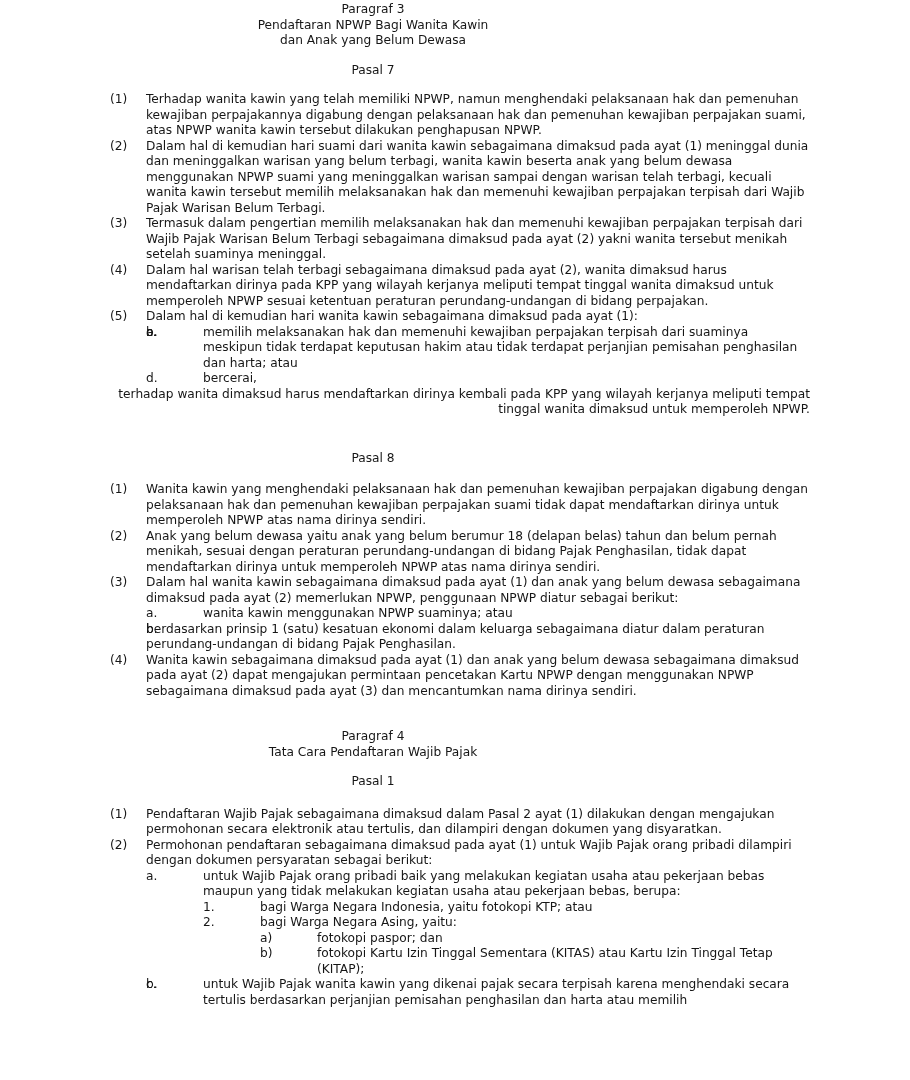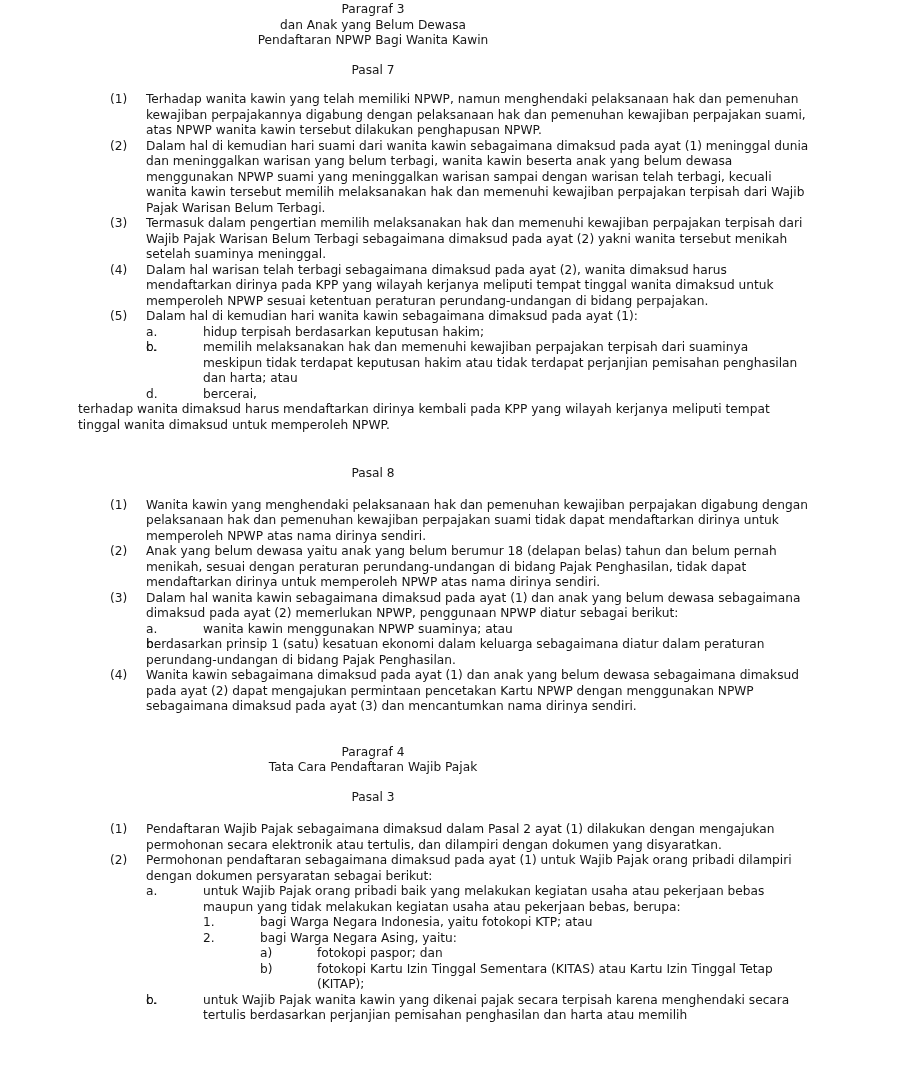--- a/index.html
+++ b/index.html
@@ -20,50 +20,50 @@
   .li .lab { position: absolute; left: 0; top: 0; }
   .cont { margin-right: 100px; }
   .space { width: 100%; }
 </style>
 </head>
 <body>
 
 <div class="page">
   <div class="doc">
       <div class="center-line">Paragraf 3</div>
+      <div class="center-line">Pendaftaran NPWP Bagi Wanita Kawin</div>
       <div class="center-line">dan Anak yang Belum Dewasa</div>
-      <div class="center-line">Pendaftaran NPWP Bagi Wanita Kawin</div>
       <div class="space" style="height: 14px;"></div>
       <div class="center-line">Pasal 7</div>
       <div class="space" style="height: 14px;"></div>
       <div class="li" style="margin-left: 110px; padding-left: 36px;"><span class="lab">(1)</span><span>Terhadap wanita kawin yang telah memiliki NPWP, namun menghendaki pelaksanaan hak dan pemenuhan kewajiban perpajakannya digabung dengan pelaksanaan hak dan pemenuhan kewajiban perpajakan suami, atas NPWP wanita kawin tersebut dilakukan penghapusan NPWP.</span></div>
       <div class="li" style="margin-left: 110px; padding-left: 36px;"><span class="lab">(2)</span><span>Dalam hal di kemudian hari suami dari wanita kawin sebagaimana dimaksud pada ayat (1) meninggal dunia dan meninggalkan warisan yang belum terbagi, wanita kawin beserta anak yang belum dewasa menggunakan NPWP suami yang meninggalkan warisan sampai dengan warisan telah terbagi, kecuali wanita kawin tersebut memilih melaksanakan hak dan memenuhi kewajiban perpajakan terpisah dari Wajib Pajak Warisan Belum Terbagi.</span></div>
       <div class="li" style="margin-left: 110px; padding-left: 36px;"><span class="lab">(3)</span><span>Termasuk dalam pengertian memilih melaksanakan hak dan memenuhi kewajiban perpajakan terpisah dari Wajib Pajak Warisan Belum Terbagi sebagaimana dimaksud pada ayat (2) yakni wanita tersebut menikah setelah suaminya meninggal.</span></div>
       <div class="li" style="margin-left: 110px; padding-left: 36px;"><span class="lab">(4)</span><span>Dalam hal warisan telah terbagi sebagaimana dimaksud pada ayat (2), wanita dimaksud harus mendaftarkan dirinya pada KPP yang wilayah kerjanya meliputi tempat tinggal wanita dimaksud untuk memperoleh NPWP sesuai ketentuan peraturan perundang-undangan di bidang perpajakan.</span></div>
       <div class="li" style="margin-left: 110px; padding-left: 36px;"><span class="lab">(5)</span><span>Dalam hal di kemudian hari wanita kawin sebagaimana dimaksud pada ayat (1):</span></div>
-      <div class="li" style="margin-left: 146px; padding-left: 57px;"><span class="lab">a.</span><span>hidup terpisah berdasarkan keputusan hakim;</span></div>
+      <div class="li" style="margin-left: 146px; padding-left: 57px;"><span class="lab">a.</span></div>
       <div class="li" style="margin-left: 146px; padding-left: 57px;"><span class="lab">b.</span></div>
       <div class="li" style="margin-left: 146px; padding-left: 57px;"><span class="lab">c.</span><span>memilih melaksanakan hak dan memenuhi kewajiban perpajakan terpisah dari suaminya meskipun tidak terdapat keputusan hakim atau tidak terdapat perjanjian pemisahan penghasilan dan harta; atau</span></div>
       <div class="li" style="margin-left: 146px; padding-left: 57px;"><span class="lab">d.</span><span>bercerai,</span></div>
-      <div class="cont" style="margin-left: 78px;">terhadap wanita dimaksud harus mendaftarkan dirinya kembali pada KPP yang wilayah kerjanya meliputi tempat tinggal wanita dimaksud untuk memperoleh NPWP.</div>
+      <div class="cont" style="margin-left: 78px; text-align: right;">terhadap wanita dimaksud harus mendaftarkan dirinya kembali pada KPP yang wilayah kerjanya meliputi tempat tinggal wanita dimaksud untuk memperoleh NPWP.</div>
       <div class="space" style="height: 33px;"></div>
       <div class="center-line">Pasal 8</div>
       <div class="space" style="height: 16px;"></div>
       <div class="li" style="margin-left: 110px; padding-left: 36px;"><span class="lab">(1)</span><span>Wanita kawin yang menghendaki pelaksanaan hak dan pemenuhan kewajiban perpajakan digabung dengan pelaksanaan hak dan pemenuhan kewajiban perpajakan suami tidak dapat mendaftarkan dirinya untuk memperoleh NPWP atas nama dirinya sendiri.</span></div>
       <div class="li" style="margin-left: 110px; padding-left: 36px;"><span class="lab">(2)</span><span>Anak yang belum dewasa yaitu anak yang belum berumur 18 (delapan belas) tahun dan belum pernah menikah, sesuai dengan peraturan perundang-undangan di bidang Pajak Penghasilan, tidak dapat mendaftarkan dirinya untuk memperoleh NPWP atas nama dirinya sendiri.</span></div>
       <div class="li" style="margin-left: 110px; padding-left: 36px;"><span class="lab">(3)</span><span>Dalam hal wanita kawin sebagaimana dimaksud pada ayat (1) dan anak yang belum dewasa sebagaimana dimaksud pada ayat (2) memerlukan NPWP, penggunaan NPWP diatur sebagai berikut:</span></div>
       <div class="li" style="margin-left: 146px; padding-left: 57px;"><span class="lab">a.</span><span>wanita kawin menggunakan NPWP suaminya; atau</span></div>
       <div class="li" style="margin-left: 146px; padding-left: 57px;"><span class="lab">b.</span></div>
       <div class="cont" style="margin-left: 146px;">berdasarkan prinsip 1 (satu) kesatuan ekonomi dalam keluarga sebagaimana diatur dalam peraturan perundang-undangan di bidang Pajak Penghasilan.</div>
       <div class="li" style="margin-left: 110px; padding-left: 36px;"><span class="lab">(4)</span><span>Wanita kawin sebagaimana dimaksud pada ayat (1) dan anak yang belum dewasa sebagaimana dimaksud pada ayat (2) dapat mengajukan permintaan pencetakan Kartu NPWP dengan menggunakan NPWP sebagaimana dimaksud pada ayat (3) dan mencantumkan nama dirinya sendiri.</span></div>
       <div class="space" style="height: 30px;"></div>
       <div class="center-line">Paragraf 4</div>
       <div class="center-line">Tata Cara Pendaftaran Wajib Pajak</div>
       <div class="space" style="height: 14px;"></div>
-      <div class="center-line">Pasal 3</div>
+      <div class="center-line">Pasal 1</div>
       <div class="space" style="height: 17px;"></div>
       <div class="li" style="margin-left: 110px; padding-left: 36px;"><span class="lab">(1)</span><span>Pendaftaran Wajib Pajak sebagaimana dimaksud dalam Pasal 2 ayat (1) dilakukan dengan mengajukan permohonan secara elektronik atau tertulis, dan dilampiri dengan dokumen yang disyaratkan.</span></div>
       <div class="li" style="margin-left: 110px; padding-left: 36px;"><span class="lab">(2)</span><span>Permohonan pendaftaran sebagaimana dimaksud pada ayat (1) untuk Wajib Pajak orang pribadi dilampiri dengan dokumen persyaratan sebagai berikut:</span></div>
       <div class="li" style="margin-left: 146px; padding-left: 57px;"><span class="lab">a.</span><span>untuk Wajib Pajak orang pribadi baik yang melakukan kegiatan usaha atau pekerjaan bebas maupun yang tidak melakukan kegiatan usaha atau pekerjaan bebas, berupa:</span></div>
       <div class="li" style="margin-left: 203px; padding-left: 57px;"><span class="lab">1.</span><span>bagi Warga Negara Indonesia, yaitu fotokopi KTP; atau</span></div>
       <div class="li" style="margin-left: 203px; padding-left: 57px;"><span class="lab">2.</span><span>bagi Warga Negara Asing, yaitu:</span></div>
       <div class="li" style="margin-left: 260px; padding-left: 57px;"><span class="lab">a)</span><span>fotokopi paspor; dan</span></div>
       <div class="li" style="margin-left: 260px; padding-left: 57px;"><span class="lab">b)</span><span>fotokopi Kartu Izin Tinggal Sementara (KITAS) atau Kartu Izin Tinggal Tetap (KITAP);</span></div>
       <div class="li" style="margin-left: 146px; padding-left: 57px;"><span class="lab">b.</span></div>
       <div class="li" style="margin-left: 146px; padding-left: 57px;"><span class="lab">c.</span><span>untuk Wajib Pajak wanita kawin yang dikenai pajak secara terpisah karena menghendaki secara tertulis berdasarkan perjanjian pemisahan penghasilan dan harta atau memilih</span></div>

